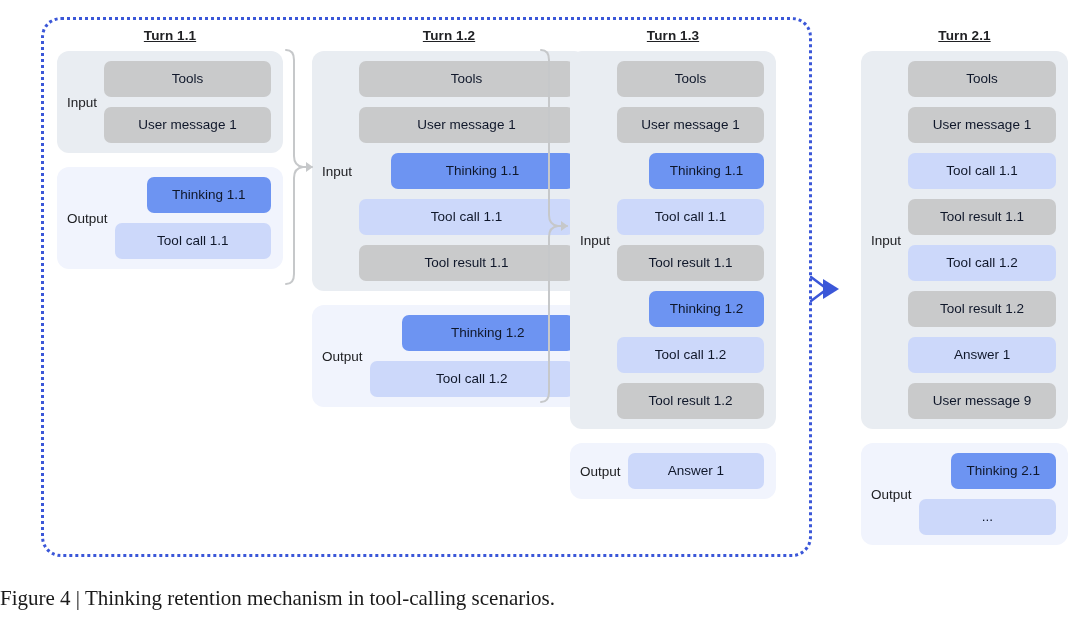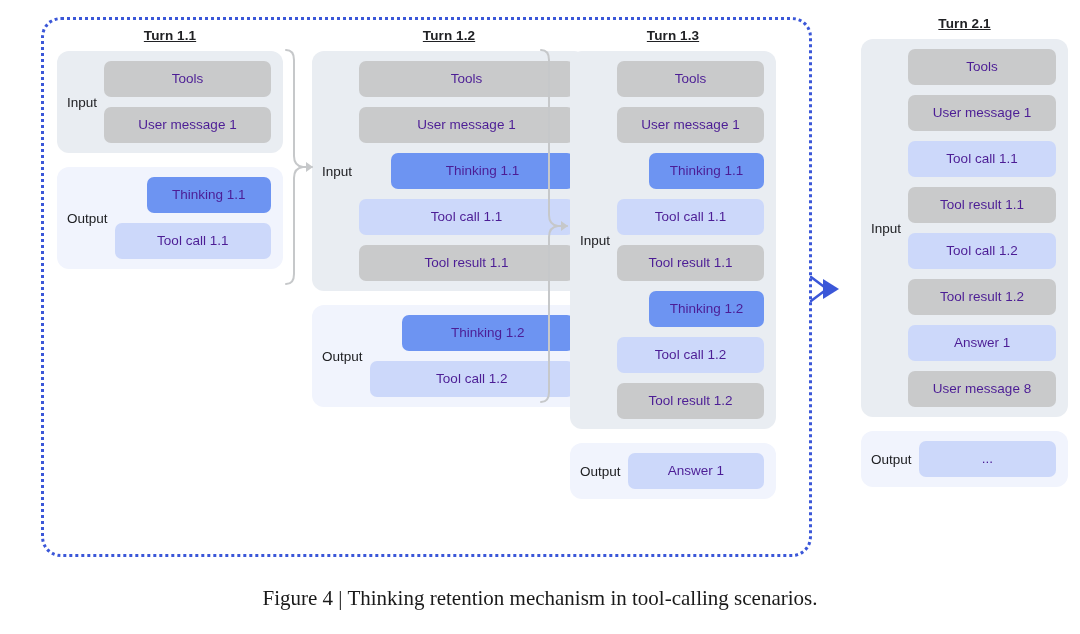--- a/index.html
+++ b/index.html
@@ -71,21 +71,21 @@
     min-width: 0;
   }
 
   
   .item {
     height: 36px;
     line-height: 36px;
     border-radius: 7px;
     text-align: center;
     font-size: 13.5px;
-    color: #4c1d95;
+    color: #0f172a;
     white-space: nowrap;
     overflow: hidden;
     text-overflow: ellipsis;
   }
   .item.gray     { background: #c9cacb; }
   .item.blue     { background: #6d94f2; margin-left: 32px; }
   .item.lightblue{ background: #ccd8fa; }
 
   .gap-between-sections { height: 14px; }
 
@@ -108,21 +108,20 @@
   
   #caption {
     position: absolute;
     left: 0px;
     top: 586px;
     width: 1080px;
     font-family: "Liberation Serif", serif;
     font-size: 21px;
     color: #1a1a1a;
     white-space: nowrap;
-    text-align: center;
   }
 </style>
 </head>
 <body>
 
 <div id="dashed-group"></div>
 
 <div class="turn" id="turn-0" style="left:57px; top:26px; width:226px;">
   <div class="turn-title">Turn 1.1</div>
   <div class="section input">
@@ -181,39 +180,40 @@
   </div>
   <div class="gap-between-sections"></div>
   <div class="section output">
     <div class="section-label">Output</div>
     <div class="section-items">
       <div class="item lightblue">Answer 1</div>
     </div>
   </div>
 </div>
 
-<div class="turn" id="turn-3" style="left:849px; top:14px; width:219px;padding-left:12px;">
+<div class="turn" id="turn-3" style="left:849px; top:26px; width:219px;padding-left:12px;">
   <div class="turn-title">Turn 2.1</div>
   <div class="section input">
     <div class="section-label">Input</div>
     <div class="section-items">
       <div class="item gray">Tools</div>
       <div class="item gray">User message 1</div>
       <div class="item lightblue">Tool call 1.1</div>
       <div class="item gray">Tool result 1.1</div>
       <div class="item lightblue">Tool call 1.2</div>
       <div class="item gray">Tool result 1.2</div>
       <div class="item lightblue">Answer 1</div>
-      <div class="item gray">User message 8</div>
-    </div>
-  </div>
-  <div class="gap-between-sections"></div>
-  <div class="section output">
-    <div class="section-label">Output</div>
-    <div class="section-items">
+      <div class="item gray">User message 9</div>
+    </div>
+  </div>
+  <div class="gap-between-sections"></div>
+  <div class="section output">
+    <div class="section-label">Output</div>
+    <div class="section-items">
+      <div class="item blue">Thinking 2.1</div>
       <div class="item lightblue">...</div>
     </div>
   </div>
 </div>
 
 <svg class="brace" style="left:282px; top:44px;" width="34" height="246" viewBox="0 0 34 246">
   <path d="M4 6 Q12 6 12 16 L12 112 Q12 122 21 123 Q12 124 12 134 L12 230 Q12 240 4 240" fill="none" stroke="#c6c8ca" stroke-width="2" stroke-linecap="round"></path>
   <path d="M21 123 L30 123" fill="none" stroke="#c6c8ca" stroke-width="2" stroke-linecap="round"></path>
   <path d="M24 118 L31 123 L24 128 Z" fill="#c6c8ca"></path>
 </svg>

